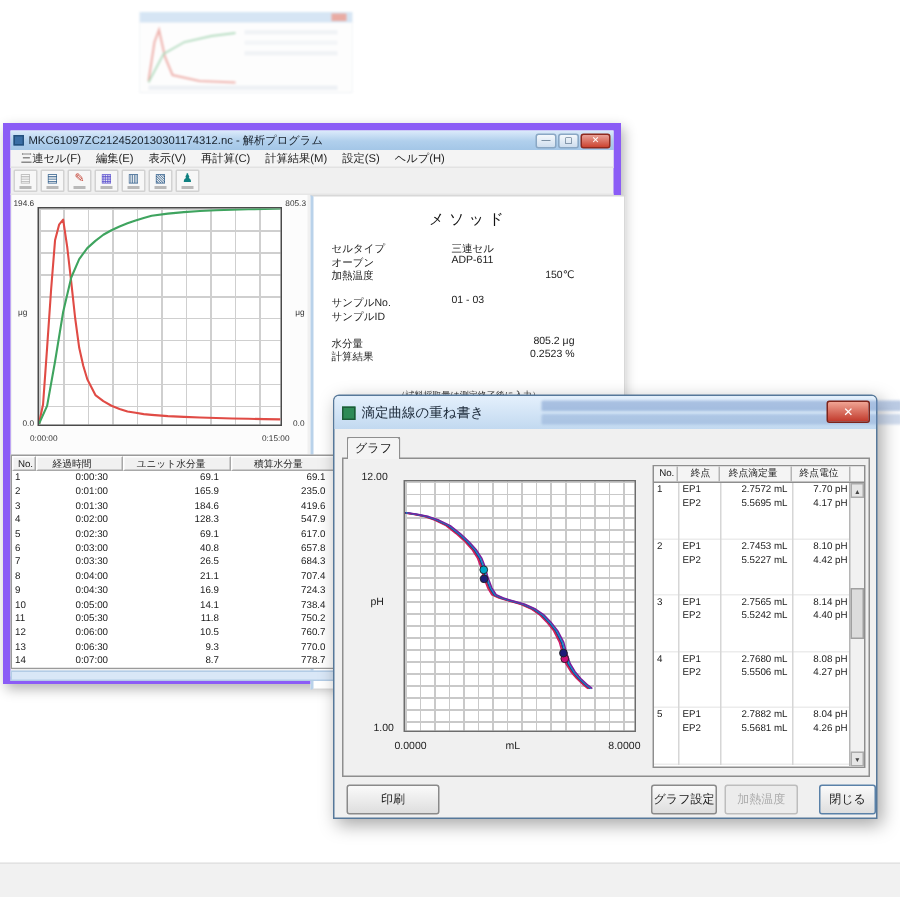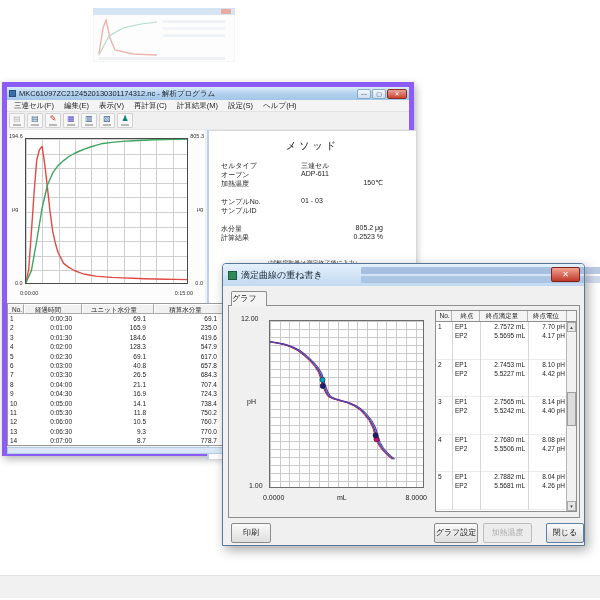--- a/index.html
+++ b/index.html
@@ -67,21 +67,21 @@
   #dlg{position:absolute;left:222px;top:263px;width:363px;height:283px;background:#f0f0f0;
       border:1px solid #56789a;border-radius:4px 4px 0 0;box-shadow:3px 4px 12px rgba(0,0,0,.35);z-index:20}
   .dlg-titlebar{position:relative;height:22px;border-radius:3px 3px 0 0;display:flex;align-items:center;
       padding:0 5px;background:linear-gradient(#e4f0fc,#c2d9f0)}
   .remnant{position:absolute;height:7px;border-radius:1px;background:rgba(104,140,196,.45);filter:blur(.7px)}
   .dlg-ico{width:9px;height:9px;background:#2e8b57;border:1px solid #1d5c39;margin-right:4px;flex:none}
   .dlg-title{font-size:9px;color:#172433;position:relative;z-index:2}
   .dlg-close{position:absolute;right:4px;top:3px;width:29px;height:15px;border:1px solid #7e241a;border-radius:2px;
       background:linear-gradient(#f0a494,#c1392b);color:#fff;font-size:8px;line-height:13px;text-align:center;z-index:3}
   .dlg-tab{position:absolute;left:8px;top:27px;width:36px;height:15px;background:#f4f4f4;border:1px solid #8e8e8e;
-      border-bottom:none;border-radius:2px 2px 0 0;font-size:8px;text-align:left;line-height:14px;z-index:2}
+      border-bottom:none;border-radius:2px 2px 0 0;font-size:8px;text-align:center;line-height:14px;z-index:2}
   .dlg-pane{position:absolute;left:5px;top:41px;width:352px;height:213px;border:1px solid #8e8e8e;background:#f0f0f0}
 
   
   #dlg-chart{position:absolute;left:10px;top:4px;width:192px;height:202px}
   #dlg-plot{position:absolute;left:30px;top:10px;width:155px;height:168px;border:1px solid #6d6d6d;background:
       repeating-linear-gradient(to right,#c9c9c9 0 1px,transparent 1px 9.7px),
       repeating-linear-gradient(to bottom,#c9c9c9 0 1px,transparent 1px 8px),#fff}
   .dax{position:absolute;font-size:7px;color:#222;white-space:nowrap}
 
   
@@ -97,21 +97,21 @@
   .g3{width:39px;text-align:right;padding-right:2px}
   .vline{position:absolute;top:0;bottom:0;width:1px;background:#d6d6d6}
   #dt-scroll{position:absolute;right:0;top:11px;width:10px;height:189px;background:#f1f1f1;border-left:1px solid #b5b5b5}
   .sarrow{position:absolute;left:0;width:9px;height:10px;background:#e6e6e6;border:1px solid #ababab;
       font-size:4.5px;text-align:center;line-height:9px;color:#444}
   #dt-thumb{position:absolute;left:0;top:70px;width:9px;height:34px;background:#dcdcdc;border:1px solid #a0a0a0}
 
   
   .dbtn{position:absolute;top:259px;height:20px;border:1px solid #8a8a8a;border-radius:2px;
       background:linear-gradient(#fafafa,#dedede);font-size:8px;text-align:center;line-height:18px;color:#1a1a1a}
-  #btn-print{left:8px;width:40px}
+  #btn-print{left:8px;width:62px}
   #btn-gset{left:211px;width:44px}
   #btn-res{left:260px;width:49px;color:#ababab;border-color:#bdbdbd;background:#ececec}
   #btn-close{left:323px;width:38px;border-color:#5a81a8}
 
   
   #bottom-strip{position:absolute;left:0;top:575px;width:600px;height:23px;background:#f1f1f1;border-top:1px solid #e2e2e2}
 </style>
 </head>
 <body>
 

